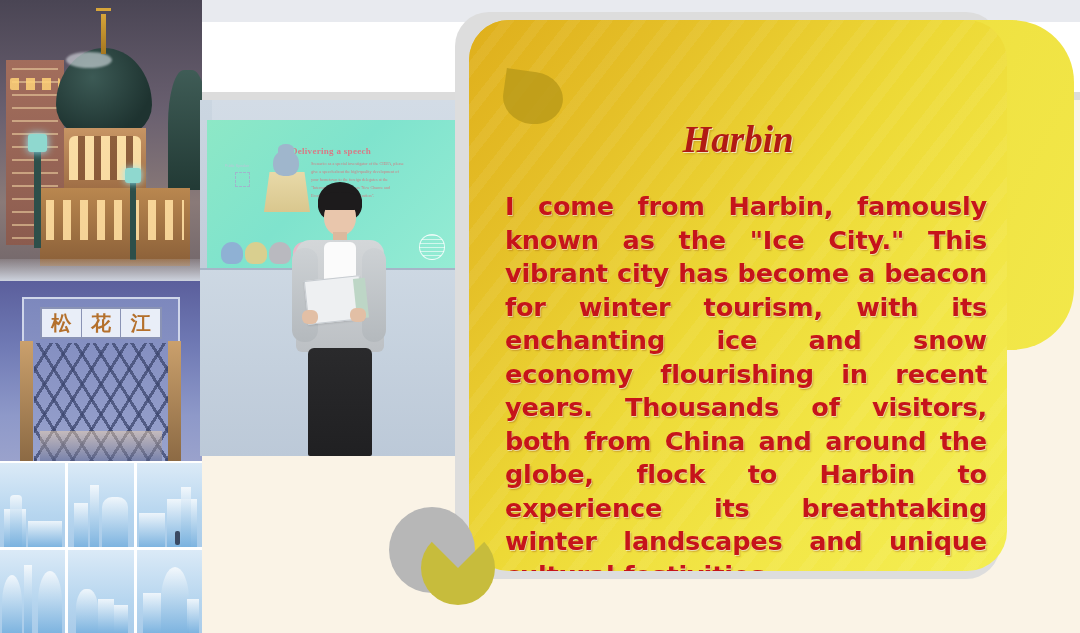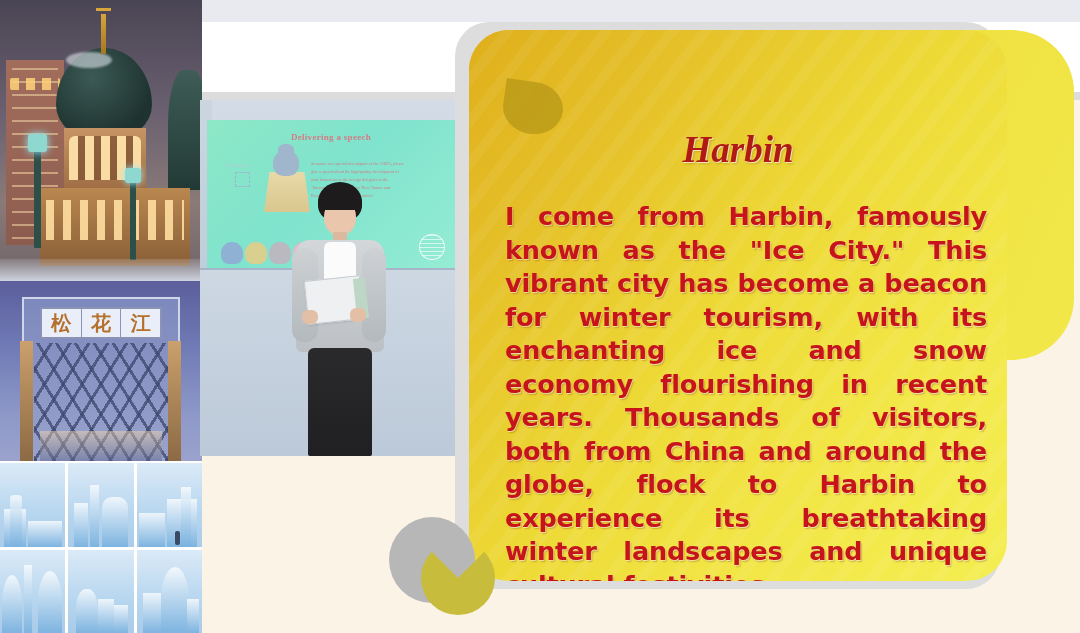--- a/index.html
+++ b/index.html
@@ -126,21 +126,21 @@
   
   .ph-speaker {
     position:absolute; left:200px; top:100px; width:262px; height:356px; overflow:hidden;
     background:linear-gradient(#d3dce6 0%, #c7d3df 55%, #b9c7d6 100%);
   }
   .sp-screen {
     position:absolute; left:7px; top:20px; width:248px; height:148px;
     background:linear-gradient(135deg,#8de8c6 0%, #7fe3cd 45%, #95ecd4 100%);
   }
   .sp-title {
-    position:absolute; left:0; right:0; top:12px; text-align:center;
+    position:absolute; left:0; right:0; top:26px; text-align:center;
     color:#d87a86; font-family:"Liberation Serif", serif; font-weight:bold;
     font-size:9px; letter-spacing:.3px; filter:blur(.4px);
   }
   .sp-body {
     position:absolute; left:104px; top:40px; width:96px;
     color:#cf7f84; font-family:"Liberation Serif", serif;
     font-size:4.2px; line-height:8px; filter:blur(.45px);
   }
   .sp-label { position:absolute; left:18px; top:44px; color:#b8c7d8; font-size:3.6px; filter:blur(.4px); }
   .sp-box { position:absolute; left:28px; top:52px; width:15px; height:15px; border:1px dashed #9fb6cc; }
@@ -185,21 +185,21 @@
   .p-paper { position:absolute; left:14px; top:96px; width:56px; height:44px;
     background:#eef0f2; border:1px solid #c6cbd0; transform:rotate(-6deg); box-shadow:0 1px 2px rgba(0,0,0,.12); }
   .p-paper::after{ content:""; position:absolute; right:-6px; top:2px; width:12px; height:40px;
     background:#bdd6c6; }
   .p-hand1 { position:absolute; left:10px; top:128px; width:16px; height:14px; background:#e2bfa5; border-radius:6px; }
   .p-hand2 { position:absolute; left:58px; top:126px; width:16px; height:14px; background:#e2bfa5; border-radius:6px; }
   .p-pants { position:absolute; left:16px; top:166px; width:64px; height:108px;
     background:linear-gradient(#2a2a2c,#202022); border-radius:6px 6px 2px 2px; }
 
   
-  .card-wrap { position:absolute; left:455px; top:22px; width:625px; height:592px; }
+  .card-wrap { position:absolute; left:455px; top:12px; width:625px; height:592px; }
 
   
   .card-shadow {
     position:absolute; left:0; top:0; width:545px; height:567px;
     background:#DDDDDD; border-radius:34px;
   }
   
   .card-tab {
     position:absolute; left:14px; top:8px; width:605px; height:330px;
     background:linear-gradient(115deg, #E0B520 0%, #E8C92C 26%, #EFE03F 58%, #F2E84A 100%);

